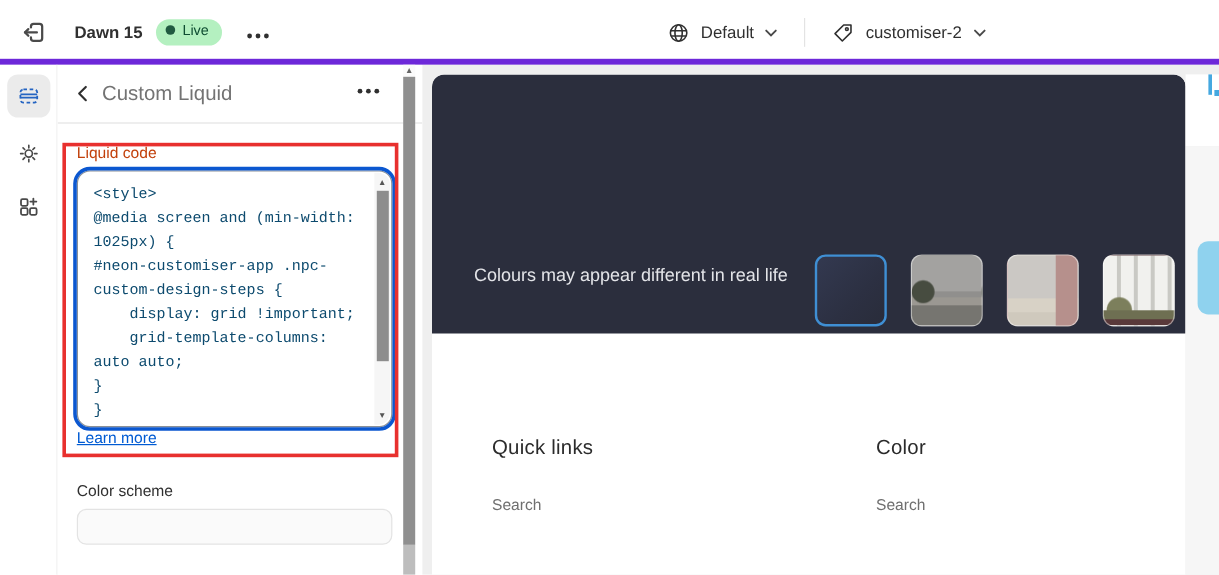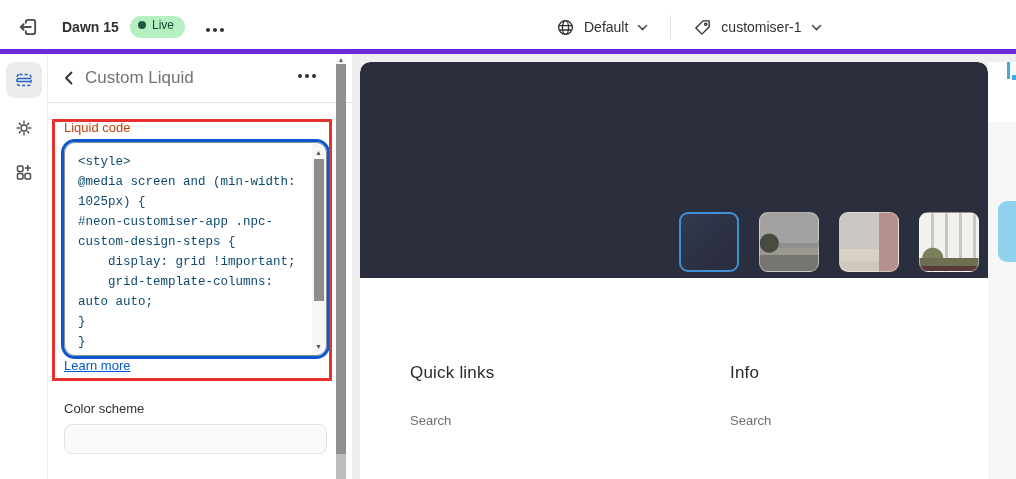--- a/index.html
+++ b/index.html
@@ -149,21 +149,21 @@
         </span>
       </button>
       <span class="tb-divider"></span>
       <button class="tb-select">
         <span>
           <svg width="19" height="19" viewBox="0 0 20 20" fill="none" stroke="#303030" stroke-width="1.4" stroke-linejoin="round">
             <path d="M3 10.6 10.6 3H17v6.4L9.4 17z"></path>
             <circle cx="13.4" cy="6.6" r="1.2"></circle>
           </svg>
         </span>
-        <span>customiser-1</span>
+        <span>customiser-2</span>
         <span>
           <svg width="11" height="7" viewBox="0 0 11 7" fill="none" stroke="#4a4a4a" stroke-width="1.6" stroke-linecap="round">
               <path d="M1.5 1.5 5.5 5.5 9.5 1.5"></path>
             </svg>
         </span>
       </button>
     </div>
   </div>
 
   <div class="rail">
@@ -242,30 +242,31 @@
 
   <div class="panel-scrollbar">
     <div class="ps-arrow">▲</div>
     <div class="ps-track-bottom"></div>
     <div class="ps-thumb"></div>
   </div>
 
   <div class="canvas">
     <div class="page">
       <div class="hero">
+        <div class="hero-text">Colours may appear different in real life</div>
         <div class="thumbs">
           <div class="thumb selected"></div>
           <div class="thumb photo-sofa"></div>
           <div class="thumb photo-room"></div>
           <div class="thumb photo-house"></div>
         </div>
       </div>
       <div class="page-footer-heading" style="left:50px; top:301px;">Quick links</div>
       <div class="page-footer-link" style="left:50px; top:351px;">Search</div>
-      <div class="page-footer-heading" style="left:370px; top:301px;">Info</div>
+      <div class="page-footer-heading" style="left:370px; top:301px;">Color</div>
       <div class="page-footer-link" style="left:370px; top:351px;">Search</div>
     </div>
 
     <div class="right-white"></div>
     <div class="right-gray"></div>
     <div class="blue-glyph"></div>
     <div class="blue-widget"></div>
   </div>
 
   <div class="annotation-box"></div>

